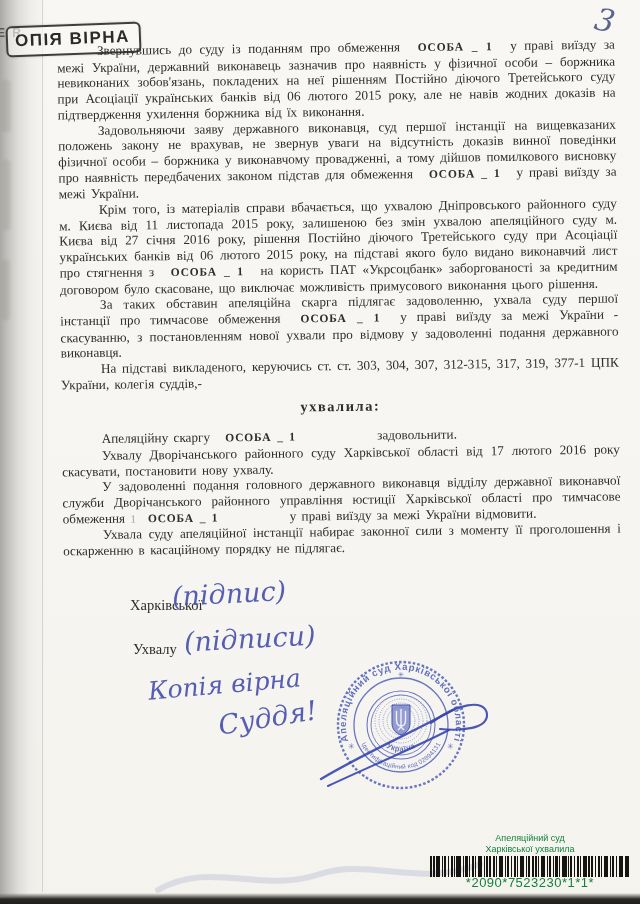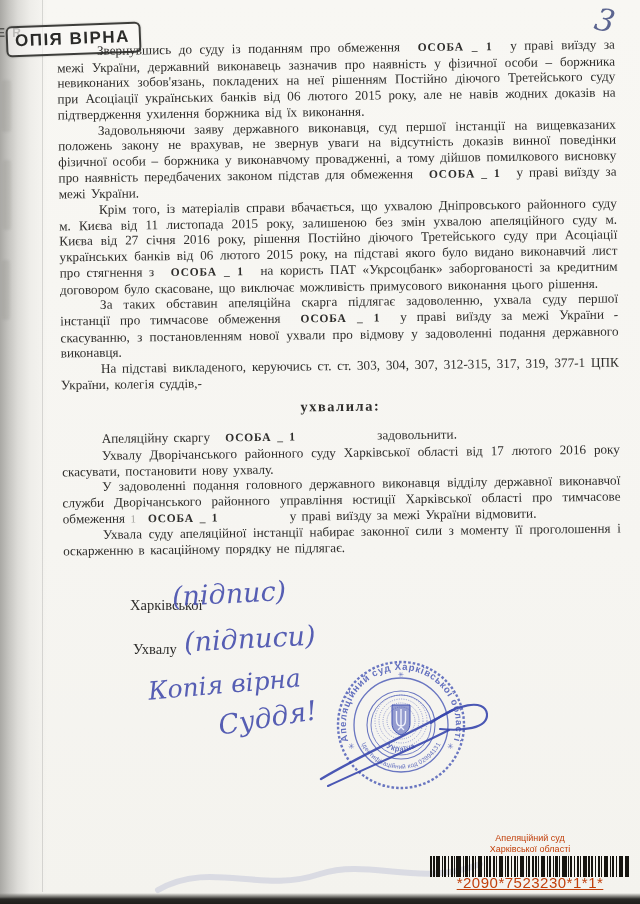--- a/index.html
+++ b/index.html
@@ -37,27 +37,27 @@
   .heading{text-align:center;text-indent:0;font-weight:bold;font-size:14.5px;letter-spacing:1.5px;margin:10px 0 13px;}
 
   .sig-label{position:absolute;z-index:3;font-size:14.5px;color:#2f2e2c;}
   .hand{position:absolute;z-index:4;font-family:"DejaVu Serif",serif;font-style:italic;
     color:rgba(72,80,174,.92);white-space:nowrap;}
 
   .seal-wrap{position:absolute;left:310px;top:645px;z-index:4;}
   .bleed-wrap{position:absolute;left:150px;top:848px;z-index:2;}
 
   .barcode-block{position:absolute;left:430px;top:833px;width:200px;z-index:3;
-    font-family:"Liberation Sans",sans-serif;color:#c2410c;text-align:center;}
+    font-family:"Liberation Sans",sans-serif;color:#15803d;text-align:center;}
   .barcode-block .bc-line{font-size:9px;line-height:10.5px;}
   .bars{height:21px;margin:2px 0 0;background:
     repeating-linear-gradient(90deg,#15140f 0 1px,transparent 1px 3px),
     repeating-linear-gradient(90deg,#15140f 0 2px,transparent 2px 7px),
     repeating-linear-gradient(90deg,transparent 0 4px,#15140f 4px 5px,transparent 5px 11px);}
-  .bc-value{font-size:15px;line-height:11px;letter-spacing:.5px;text-decoration:underline;}
+  .bc-value{font-size:13px;line-height:11px;letter-spacing:.5px;}
 </style>
 </head>
 <body>
 
 <div class="edge-left"></div>
 <div class="edge-line"></div>
 <div class="edge-bottom"></div>
 <div class="smudge" style="left:2px;top:80px;width:9px;height:52px;"></div>
 <div class="smudge" style="left:3px;top:160px;width:8px;height:70px;"></div>
 <div class="smudge" style="left:2px;top:260px;width:8px;height:60px;"></div>
@@ -134,16 +134,16 @@
 </div>
 
 <div class="bleed-wrap">
 <svg width="340" height="52">
   <path d="M8,42 C60,12 110,46 170,26 C220,10 270,40 330,16" stroke="rgba(170,176,205,0.35)" stroke-width="6" fill="none" stroke-linecap="round"></path>
 </svg>
 </div>
 
 <div class="barcode-block">
   <div class="bc-line">Апеляційний суд</div>
-  <div class="bc-line">Харківської області</div>
+  <div class="bc-line">Харківської ухвалила</div>
   <div class="bars"></div>
   <div class="bc-value">*2090*7523230*1*1*</div>
 </div>
 
 </body></html>

